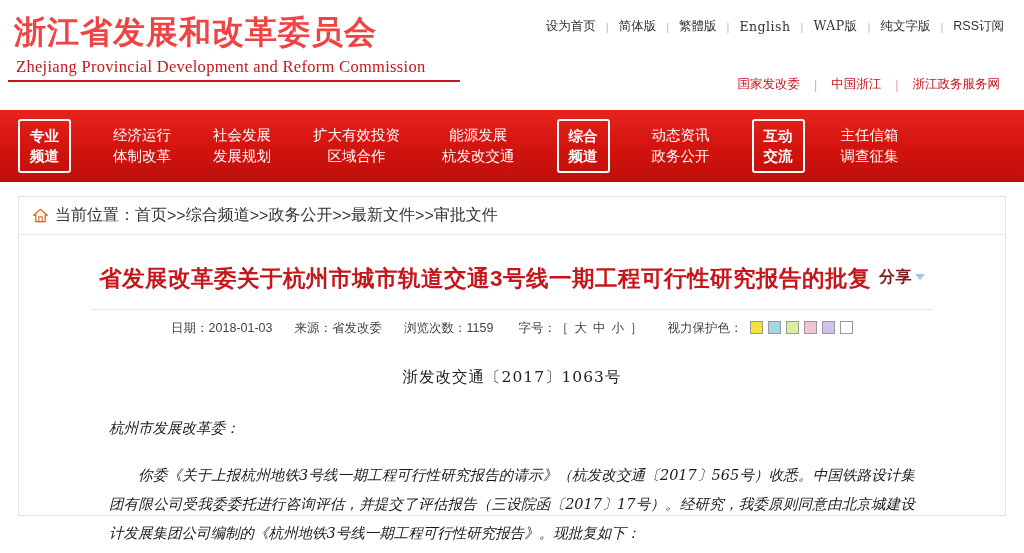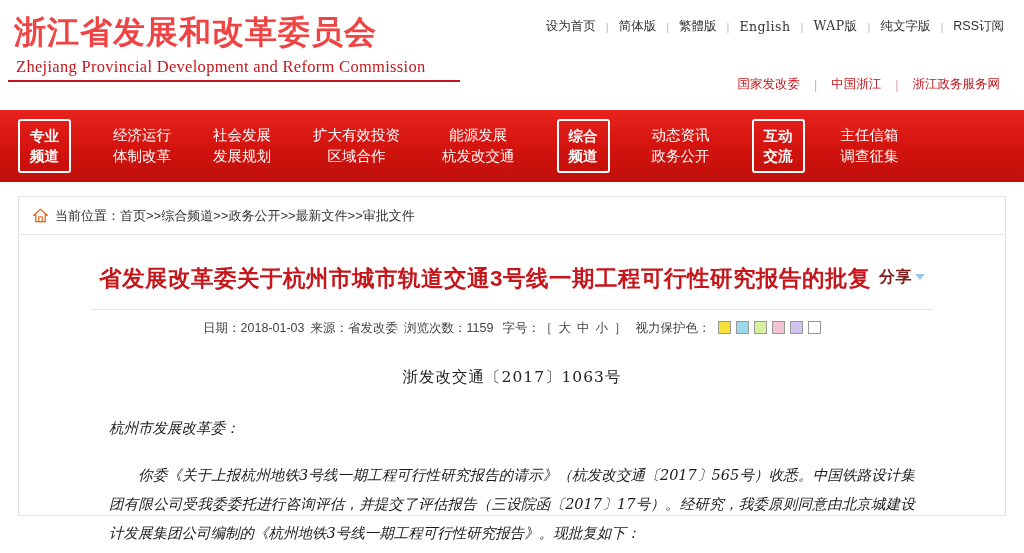--- a/index.html
+++ b/index.html
@@ -143,21 +143,21 @@
     height: 320px;
     box-sizing: border-box;
     position: relative;
   }
   .breadcrumb {
     height: 38px;
     border-bottom: 1px solid #e8e8e8;
     display: flex;
     align-items: center;
     padding-left: 14px;
-    font-size: 13px;
+    font-size: 16px;
     color: #333;
     box-sizing: border-box;
   }
   .home-icon {
     width: 15px;
     height: 15px;
     margin-right: 7px;
     display: inline-block;
     position: relative;
   }
@@ -198,21 +198,21 @@
   }
   .meta-line {
     border-top: 1px solid #e9e9e9;
     margin-top: 12px;
     padding-top: 10px;
     display: flex;
     justify-content: center;
     align-items: center;
     font-size: 12.5px;
     color: #444;
-    gap: 6px;
+    gap: 22px;
   }
   .meta-line .item { white-space: nowrap; }
   .fontsize-links span { margin: 0 3px; cursor: pointer; }
   .eye-swatches {
     display: inline-flex;
     gap: 5px;
     margin-left: 4px;
     vertical-align: -2px;
   }
   .sw {

